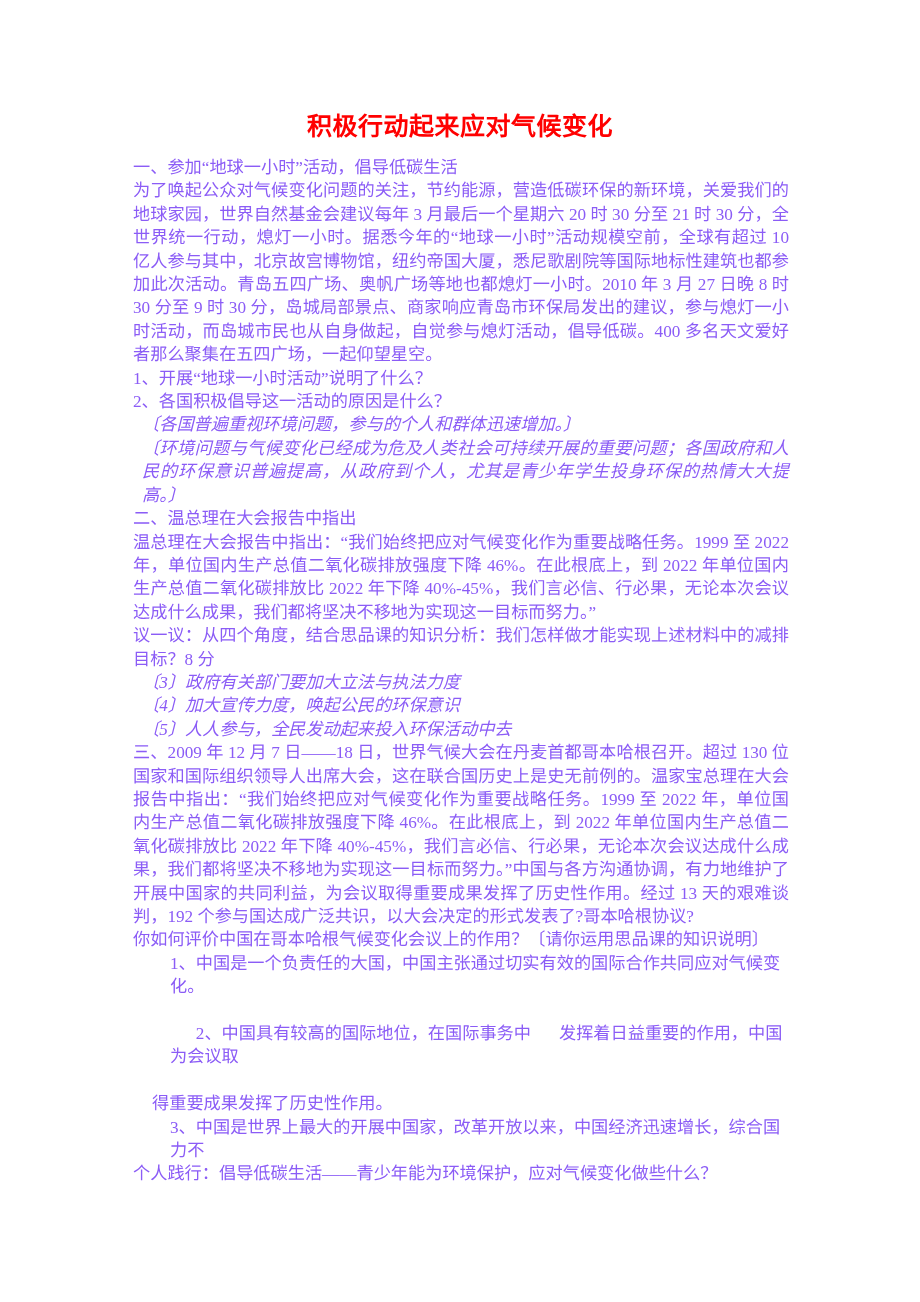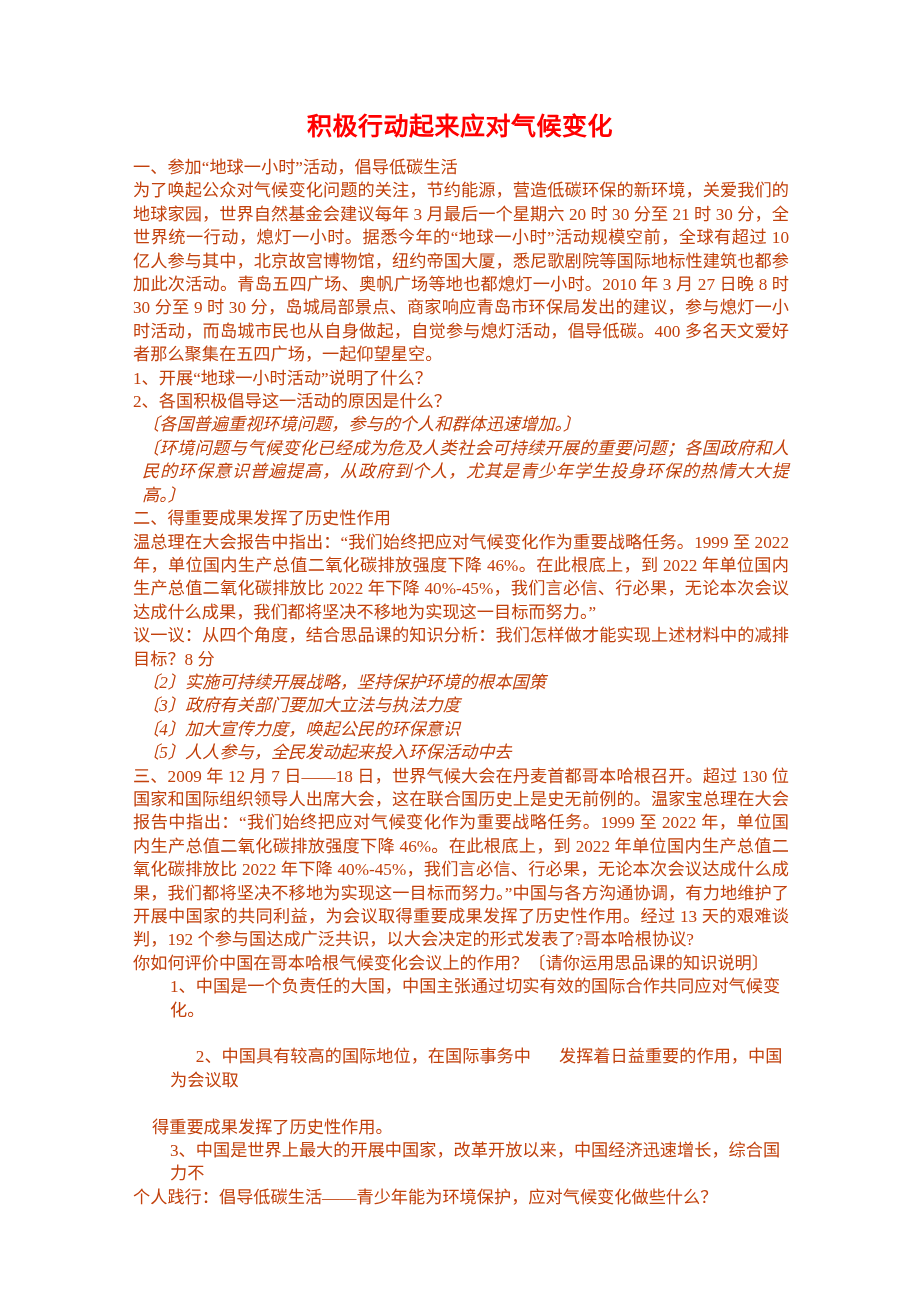--- a/index.html
+++ b/index.html
@@ -46,21 +46,21 @@
   }
   p.ln {
     margin: 0;
     padding: 0;
     font-size: 17.2px;
     line-height: 23.4px;
     white-space: pre-wrap;
     word-break: break-all;
     text-align: left;
     font-family: "Liberation Serif", "DejaVu Serif", serif;
-    color: #c2410c;
+    color: #8b5cf6;
   }
   
   p.flow {
     text-align: justify;
     text-justify: inter-ideograph;
   }
   
   p.ind-half { padding-left: 9px; font-style: italic; }
   
   p.ind-two  { padding-left: 37px; text-indent: 0; }
@@ -81,27 +81,26 @@
     <p class="ln flow">为了唤起公众对气候变化问题的关注，节约能源，营造低碳环保的新环境，关爱我们的地球家园，世界自然基金会建议每年 3 月最后一个星期六 20 时 30 分至 21 时 30 分，全世界统一行动，熄灯一小时。据悉今年的“地球一小时”活动规模空前，全球有超过 10 亿人参与其中，北京故宫博物馆，纽约帝国大厦，悉尼歌剧院等国际地标性建筑也都参加此次活动。青岛五四广场、奥帆广场等地也都熄灯一小时。2010 年 3 月 27 日晚 8 时 30 分至 9 时 30 分，岛城局部景点、商家响应青岛市环保局发出的建议，参与熄灯一小时活动，而岛城市民也从自身做起，自觉参与熄灯活动，倡导低碳。400 多名天文爱好者那么聚集在五四广场，一起仰望星空。</p>
 
     <p class="ln">1、开展“地球一小时活动”说明了什么？</p>
 
     <p class="ln">2、各国积极倡导这一活动的原因是什么？</p>
 
     <p class="ln ind-half flow">〔各国普遍重视环境问题，参与的个人和群体迅速增加。〕</p>
 
     <p class="ln ind-half flow">〔环境问题与气候变化已经成为危及人类社会可持续开展的重要问题；各国政府和人民的环保意识普遍提高，从政府到个人，尤其是青少年学生投身环保的热情大大提高。〕</p>
 
-    <p class="ln">二、得重要成果发挥了历史性作用</p>
+    <p class="ln">二、温总理在大会报告中指出</p>
 
     <p class="ln flow">温总理在大会报告中指出：“我们始终把应对气候变化作为重要战略任务。1999 至 2022 年，单位国内生产总值二氧化碳排放强度下降 46%。在此根底上，到 2022 年单位国内生产总值二氧化碳排放比 2022 年下降 40%-45%，我们言必信、行必果，无论本次会议达成什么成果，我们都将坚决不移地为实现这一目标而努力。”</p>
 
     <p class="ln flow">议一议：从四个角度，结合思品课的知识分析：我们怎样做才能实现上述材料中的减排目标？8 分</p>
 
-    <p class="ln ind-half">〔2〕实施可持续开展战略，坚持保护环境的根本国策</p>
     <p class="ln ind-half">〔3〕政府有关部门要加大立法与执法力度</p>
     <p class="ln ind-half">〔4〕加大宣传力度，唤起公民的环保意识</p>
     <p class="ln ind-half">〔5〕人人参与，全民发动起来投入环保活动中去</p>
 
     <p class="ln flow">三、2009 年 12 月 7 日——18 日，世界气候大会在丹麦首都哥本哈根召开。超过 130 位国家和国际组织领导人出席大会，这在联合国历史上是史无前例的。温家宝总理在大会报告中指出：“我们始终把应对气候变化作为重要战略任务。1999 至 2022 年，单位国内生产总值二氧化碳排放强度下降 46%。在此根底上，到 2022 年单位国内生产总值二氧化碳排放比 2022 年下降 40%-45%，我们言必信、行必果，无论本次会议达成什么成果，我们都将坚决不移地为实现这一目标而努力。”中国与各方沟通协调，有力地维护了开展中国家的共同利益，为会议取得重要成果发挥了历史性作用。经过 13 天的艰难谈判，192 个参与国达成广泛共识，以大会决定的形式发表了?哥本哈根协议?</p>
 
     <p class="ln flow">你如何评价中国在哥本哈根气候变化会议上的作用？〔请你运用思品课的知识说明〕</p>
 
     <p class="ln ind-two">1、中国是一个负责任的大国，中国主张通过切实有效的国际合作共同应对气候变化。</p>
 

